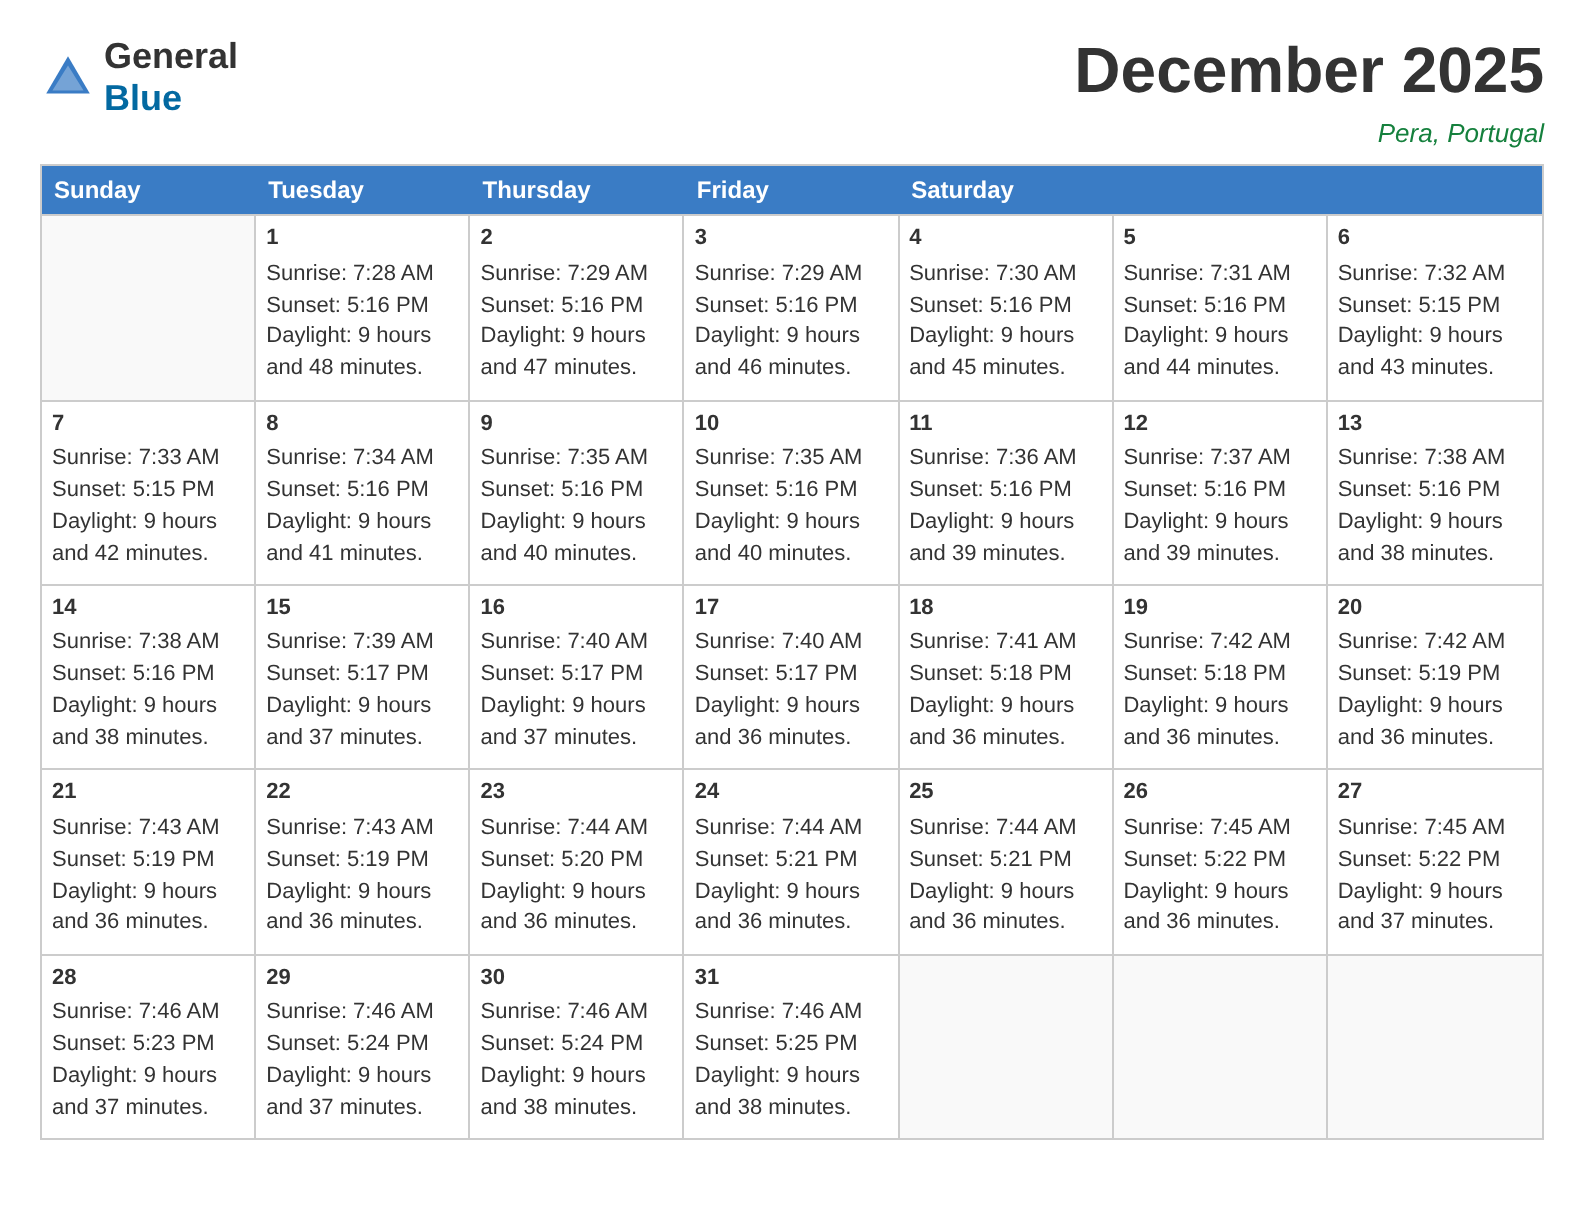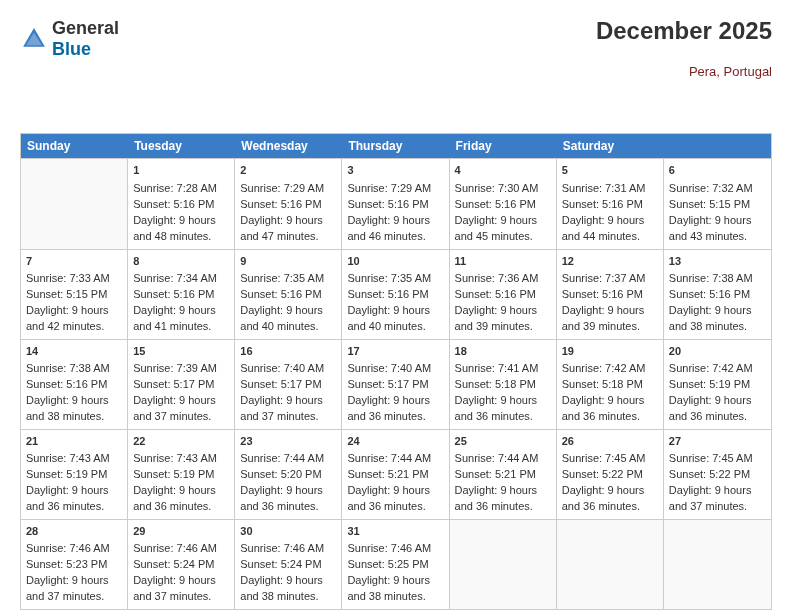--- a/index.html
+++ b/index.html
@@ -44,36 +44,36 @@
     }
     .logo-icon {
       width: 28px;
       height: 28px;
       margin-right: 4px;
     }
     .title-block {
       text-align: right;
     }
     .month-title {
-      font-size: 24px;
+      font-size: 32px;
       font-weight: bold;
       color: #333;
       line-height: 1.1;
     }
     .subtitle {
       font-size: 13px;
-      color: #7f1d1d;
-      margin-top: 20px;
+      color: #15803d;
+      margin-top: 6px;
+      font-style: italic;
     }
     .calendar {
       flex: 1;
       display: flex;
       flex-direction: column;
       border: 1px solid #ccc;
-      margin-top: 46px;
     }
     .calendar-header {
       display: grid;
       grid-template-columns: repeat(7, 1fr);
       background: #3a7cc5;
     }
     .calendar-header-cell {
       color: #fff;
       font-size: 12px;
       font-weight: bold;
@@ -136,21 +136,20 @@
     <div class="title-block">
       <div class="month-title">December 2025</div>
       <div class="subtitle">Pera, Portugal</div>
     </div>
   </div>
 
   <div class="calendar">
     <div class="calendar-header">
     <div class="calendar-header-cell">Sunday</div>
         <div class="calendar-header-cell">Tuesday</div>
-        <div class="calendar-header-cell">Wednesday</div>
         <div class="calendar-header-cell">Thursday</div>
         <div class="calendar-header-cell">Friday</div>
         <div class="calendar-header-cell">Saturday</div>
       </div>
     <div class="calendar-body">
     <div class="calendar-row">
           <div class="calendar-cell cell-empty"></div>
           <div class="calendar-cell">
             <div class="cell-date">1</div>
             <div class="cell-info">Sunrise: 7:28 AM<br>Sunset: 5:16 PM<br>Daylight: 9 hours and 48 minutes.</div>

